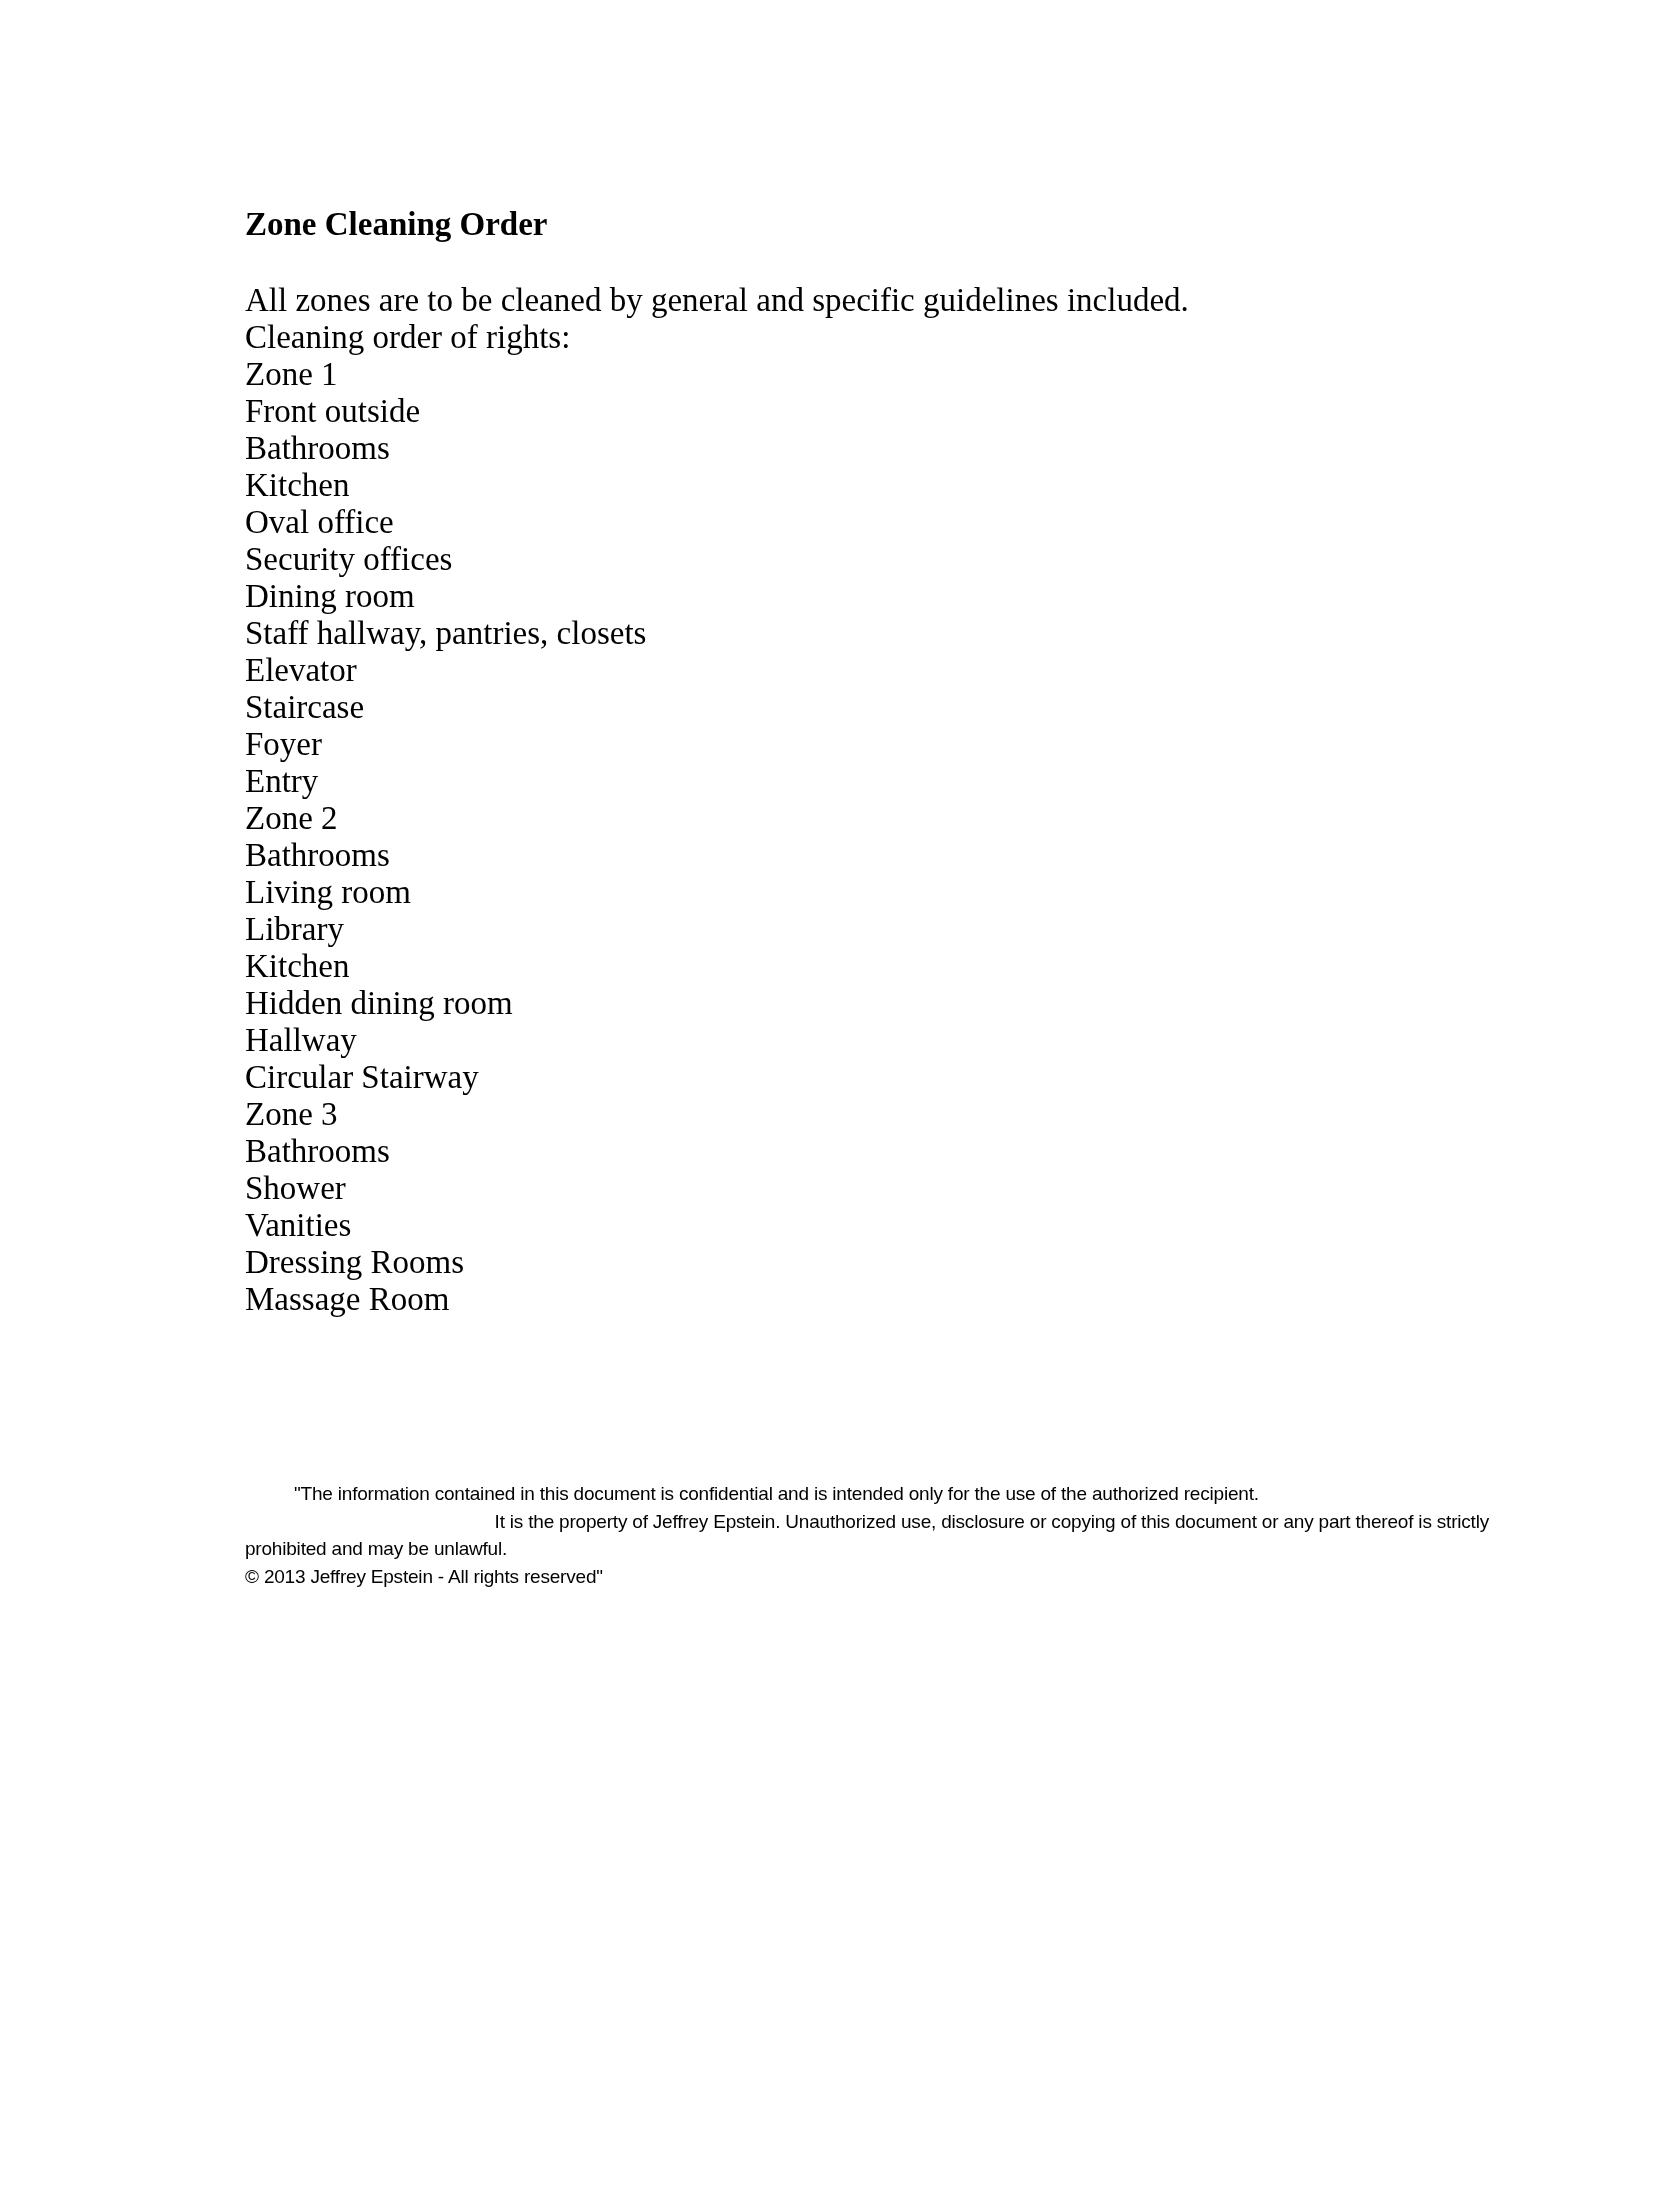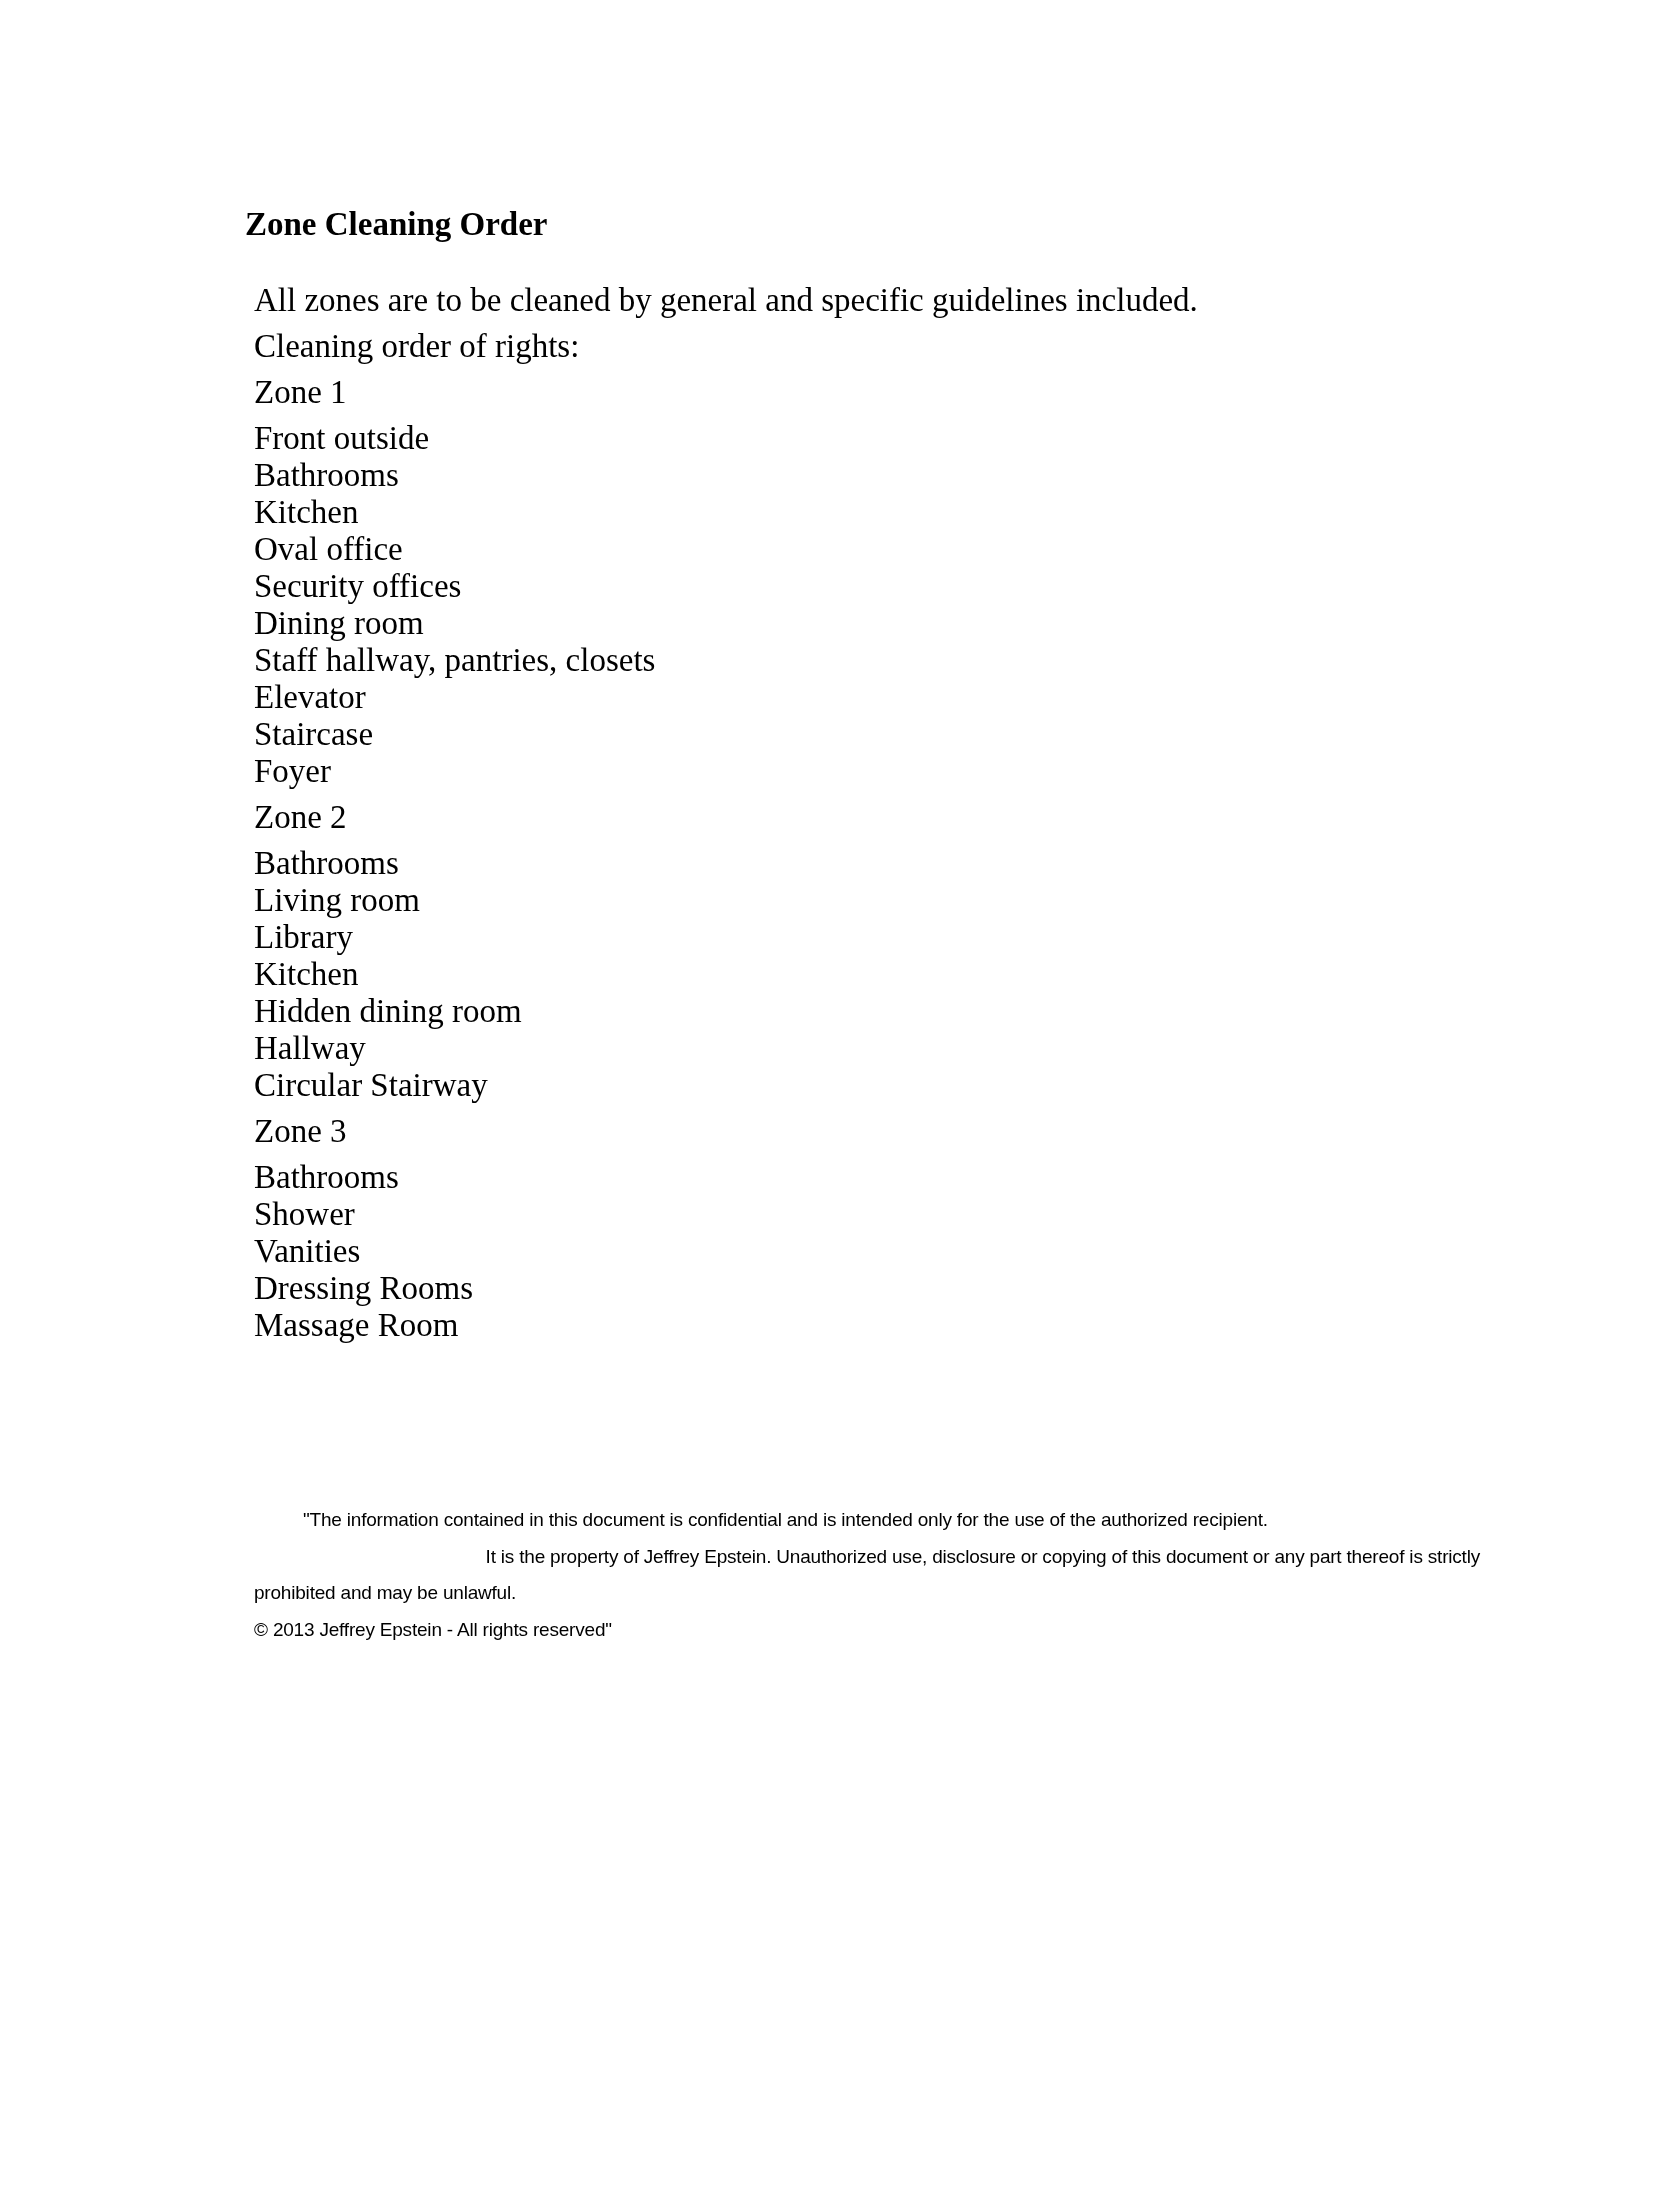--- a/index.html
+++ b/index.html
@@ -18,21 +18,21 @@
     line-height: 37px;
     overflow: hidden;
   }
   .content {
     position: absolute;
     left: 245px;
     top: 206px;
     width: 1244px;
   }
   .content p, .content h1, .content ul {
-    margin: 9px;
+    margin: 0;
     padding: 0;
   }
   h1.doc-title {
     font-size: 33px;
     line-height: 37px;
     font-weight: bold;
     margin: 0 0 39px 0;
   }
   .intro       { margin: 0 0 41px 0; }
   .order-label { margin: 0 0 37px 0; }
@@ -90,20 +90,21 @@
       <li>Front outside</li>
       <li>Bathrooms</li>
       <li>Kitchen</li>
       <li>Oval office</li>
       <li>Security offices</li>
       <li>Dining room</li>
       <li>Staff hallway, pantries, closets</li>
       <li>Elevator</li>
       <li>Staircase</li>
       <li>Foyer</li>
+      <li>Entry</li>
     </ul>
 
     <p class="zone-heading gap-before-zone2">Zone 2</p>
     <ul class="zone-list">
       <li>Bathrooms</li>
       <li>Living room</li>
       <li>Library</li>
       <li>Kitchen</li>
       <li>Hidden dining room</li>
       <li>Hallway</li>

